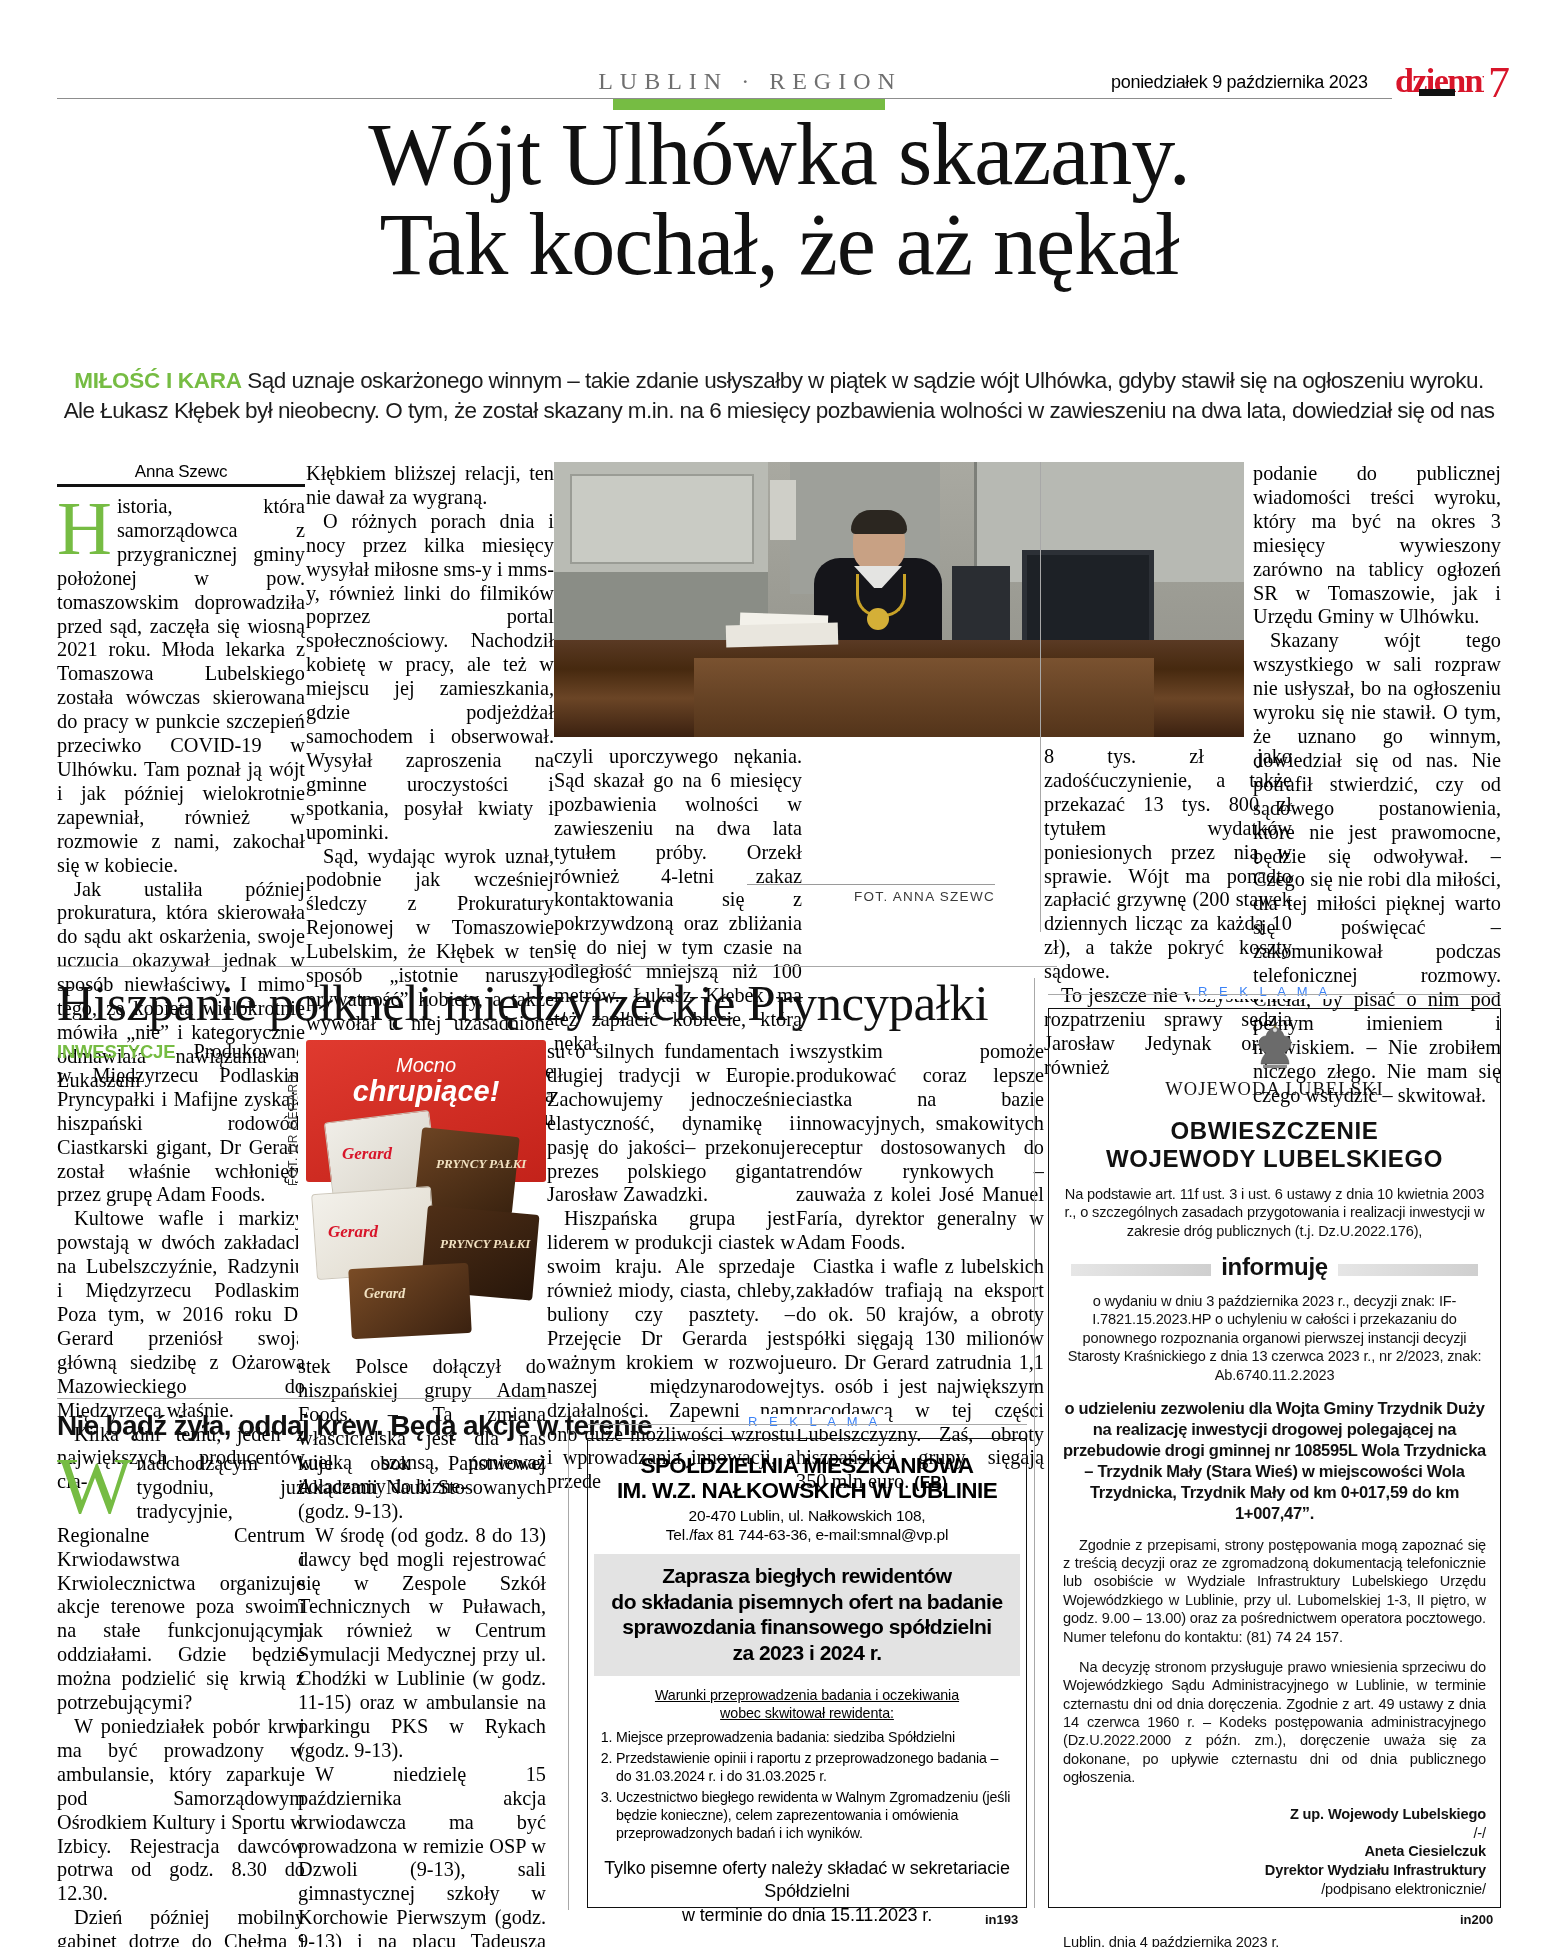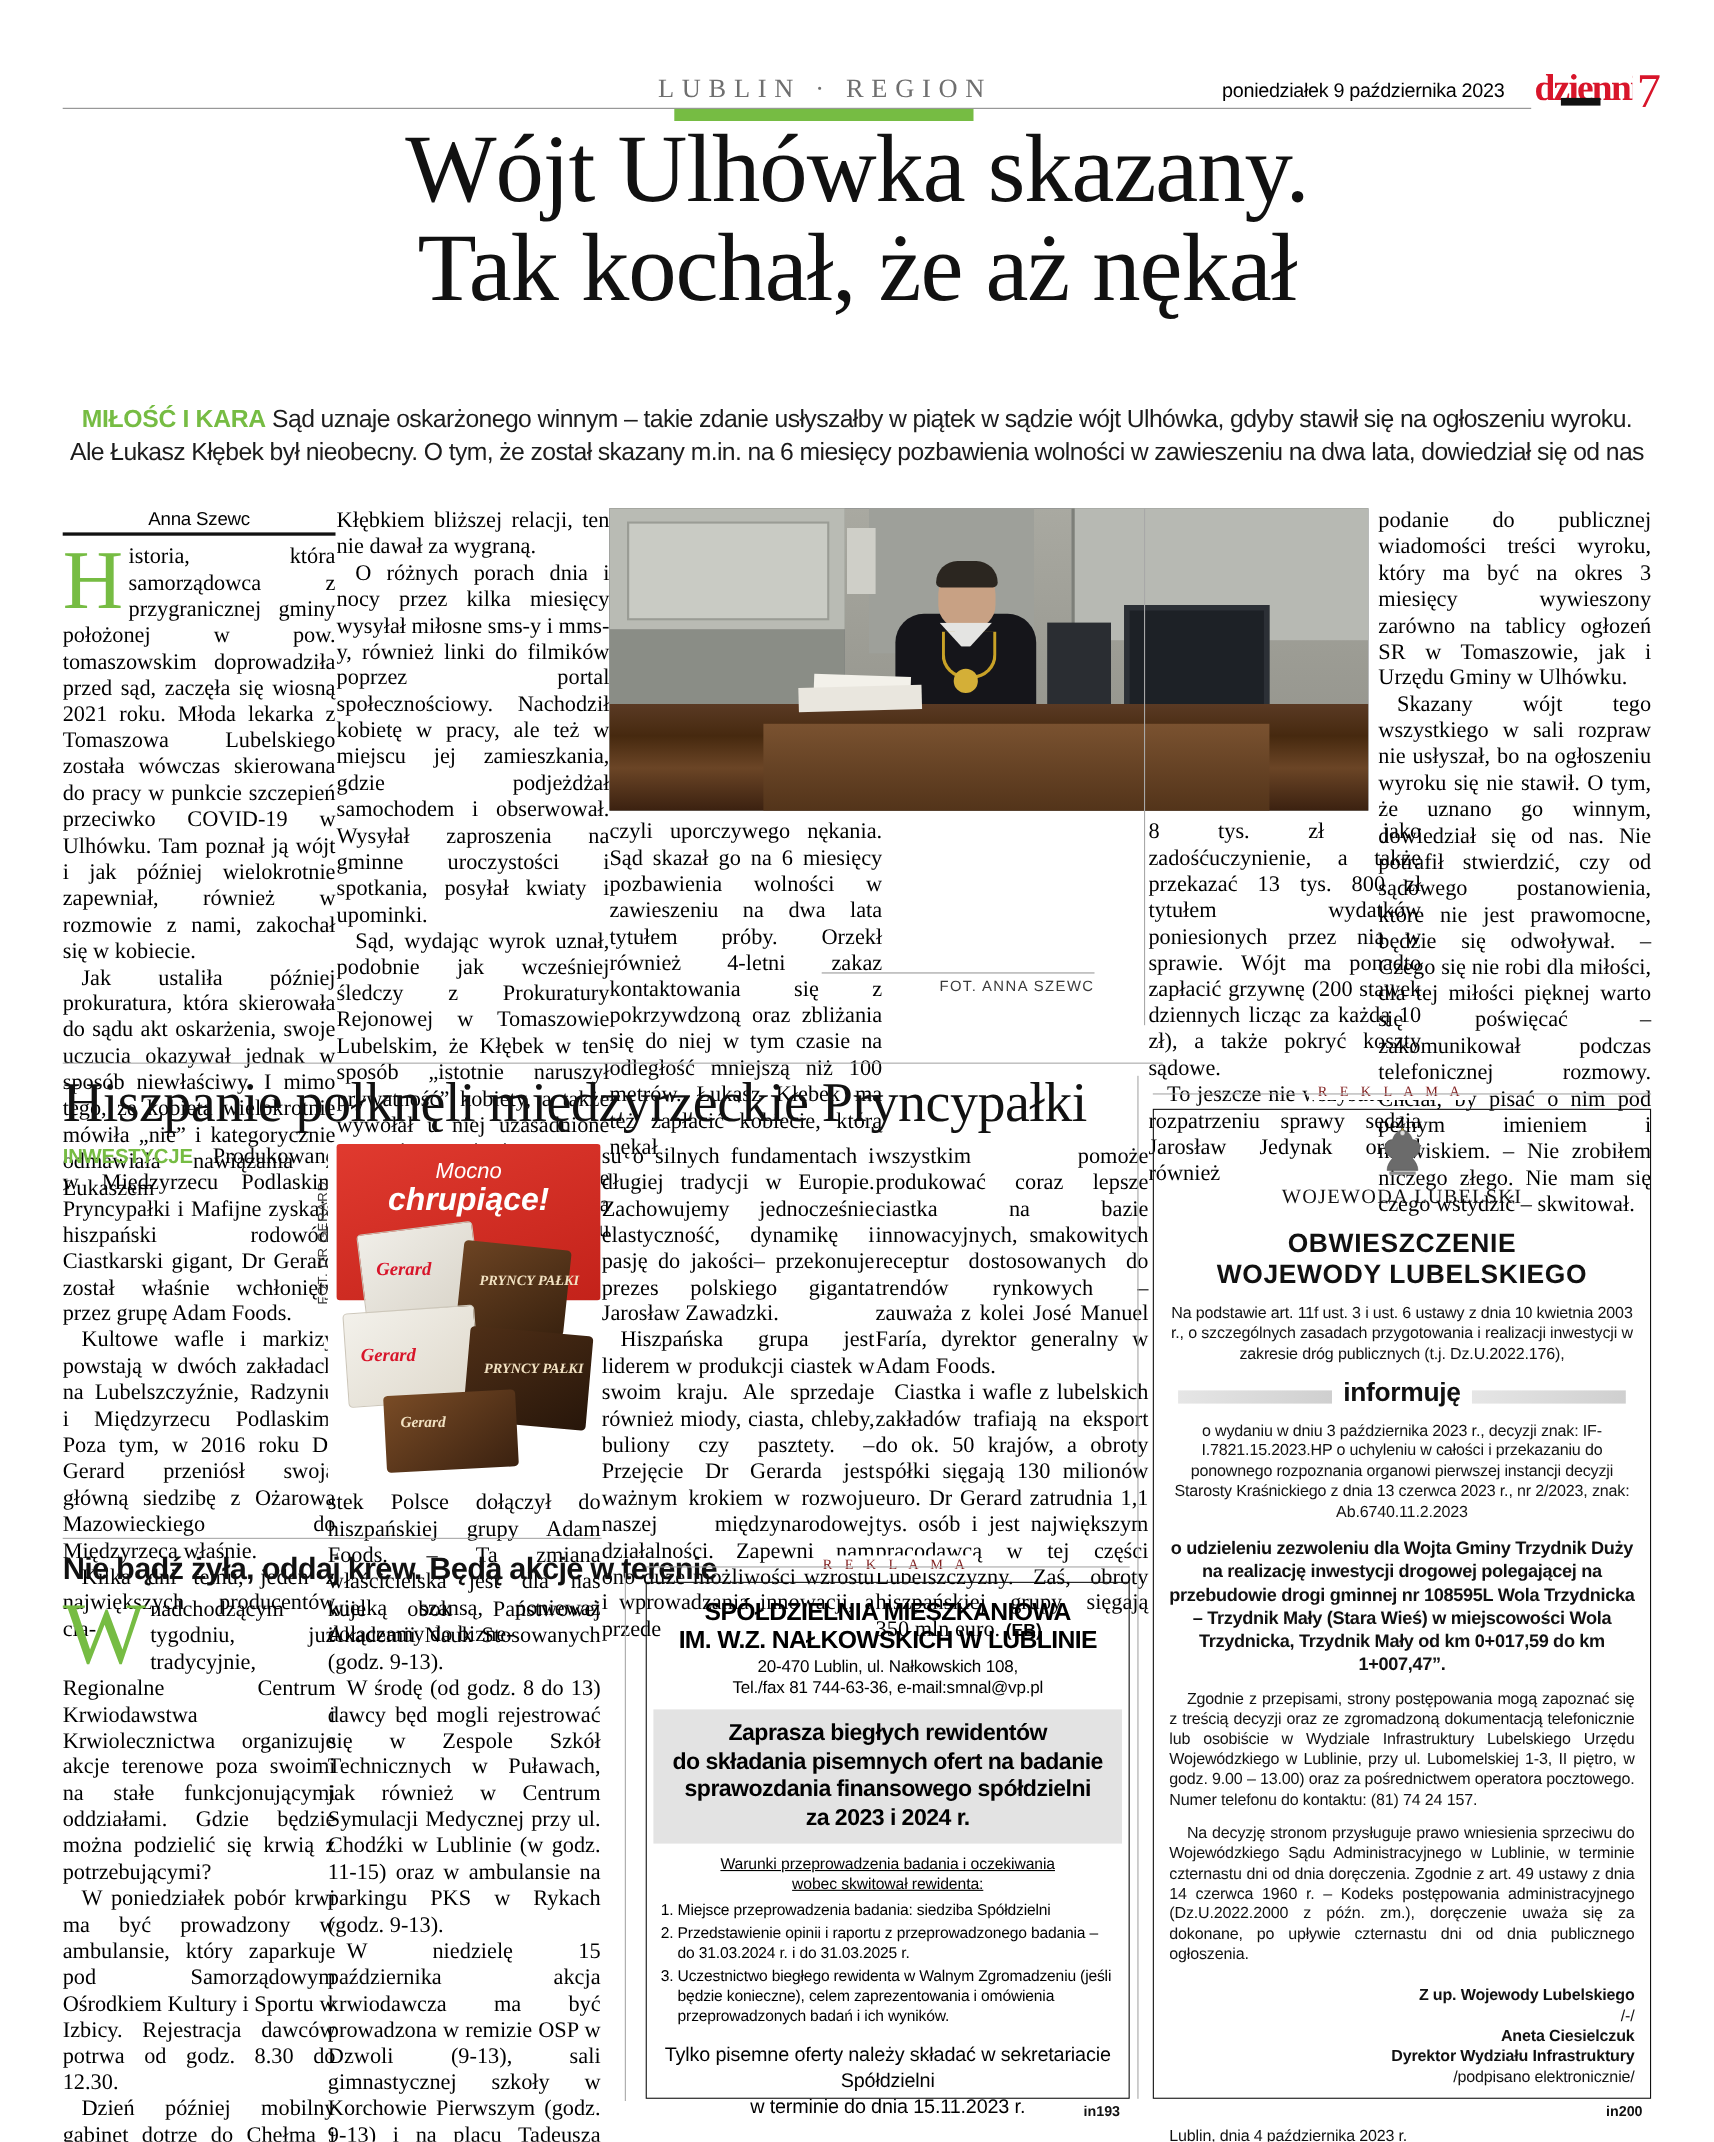--- a/index.html
+++ b/index.html
@@ -275,22 +275,22 @@
     letter-spacing:-0.3px;
     margin-top:36px;
   }
   .ad2 .bold-c{text-align:center;font-weight:bold;font-size:16.5px;line-height:1.27;margin-top:14px;letter-spacing:-0.3px;}
   .ad2 .just{text-align:justify;margin-top:12px;text-indent:16px;}
   .ad2 .sig{text-align:right;font-weight:bold;font-size:14.6px;line-height:1.3;margin-top:18px;}
   .ad2 .sig .slash{font-weight:normal;}
   .ad2 .sig .ital{font-weight:normal;font-style:normal;}
   .ad2 .footdate{margin-top:34px;font-size:14.6px;}
   .reklama{
-    position:absolute;font-family:Liberation Serif, serif;
-    font-size:13px;letter-spacing:4px;color:#7f1d1d;background:#fff;padding:0 8px;
+    position:absolute;font-family:Liberation Sans, sans-serif;
+    font-size:13px;letter-spacing:4px;color:#3b82f6;background:#fff;padding:0 8px;
   }
 </style>
 </head>
 <body>
 
 <div class="page">
 
   <div class="masthead">
     <div class="mast-rule"></div>
   </div>

